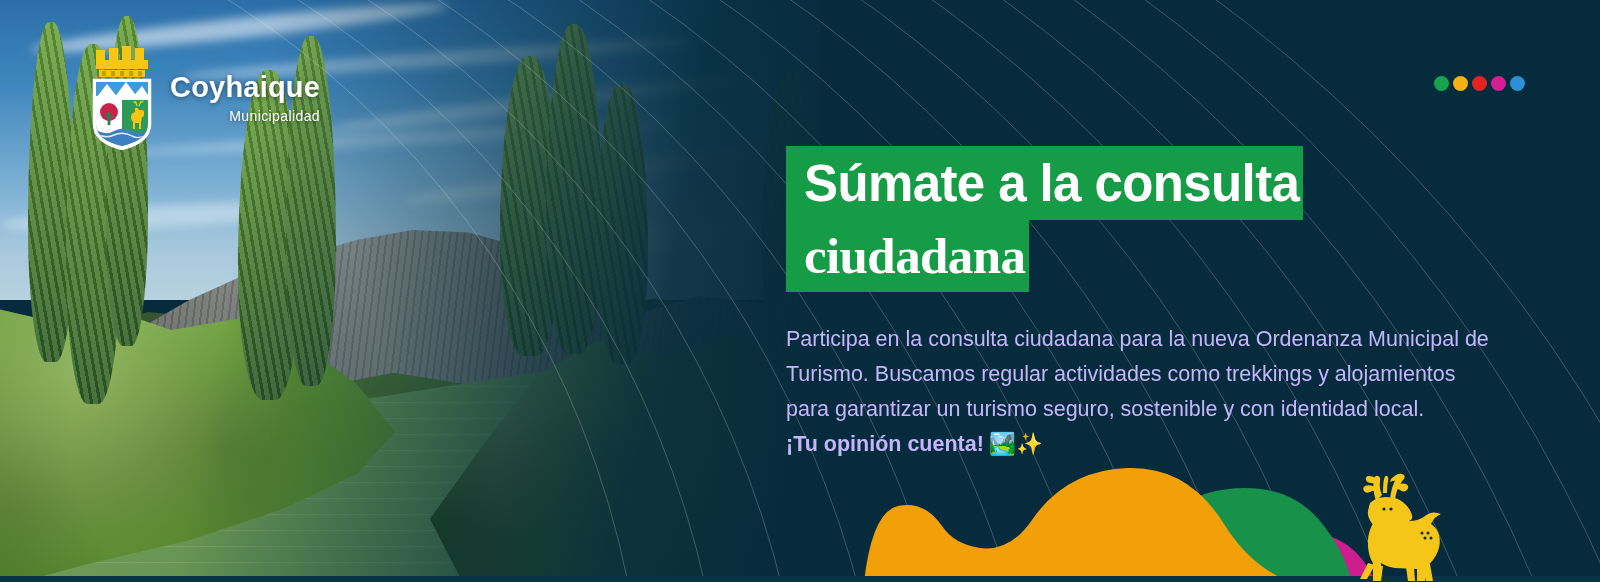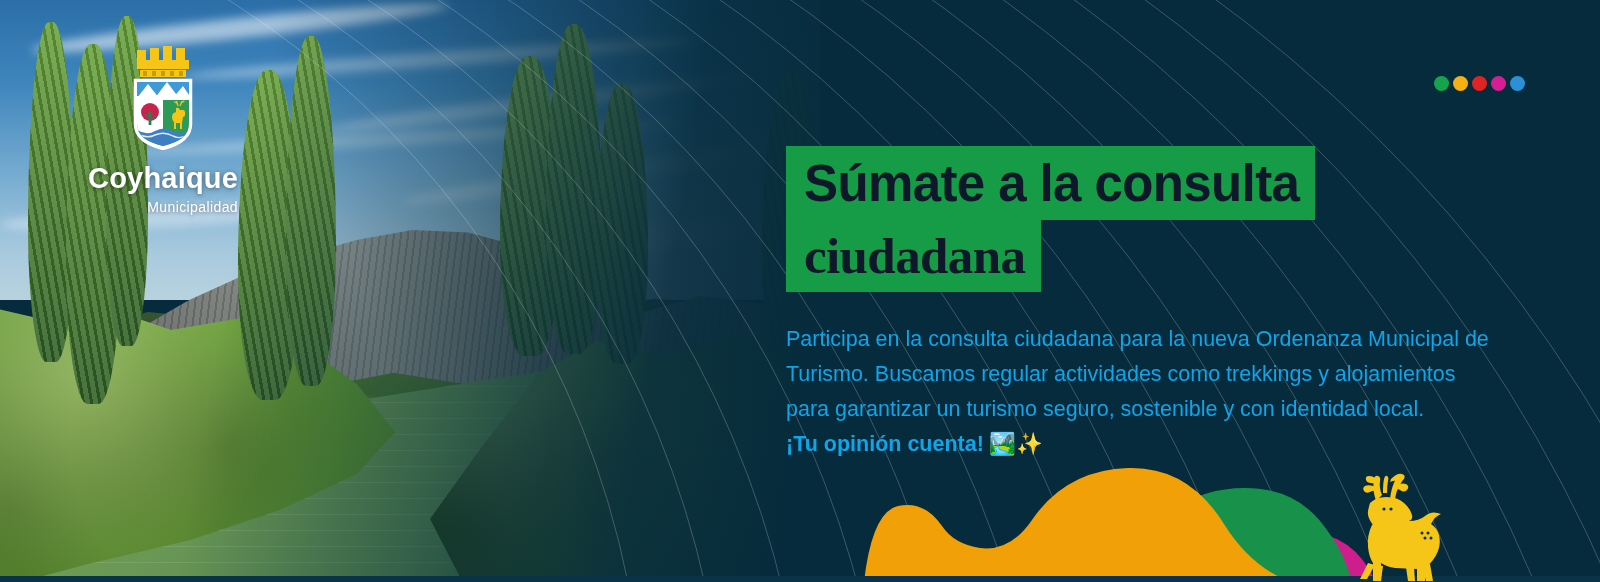--- a/index.html
+++ b/index.html
@@ -88,41 +88,41 @@
     background:repeating-linear-gradient(80deg,rgba(0,0,0,.16) 0 3px,rgba(255,255,255,.12) 3px 8px);}
 
   
   .photo-fade{position:absolute;left:0;top:0;width:820px;height:582px;
     background:linear-gradient(100deg,rgba(6,43,60,0) 30%,rgba(6,43,60,.45) 55%,rgba(6,43,60,.92) 78%,#062b3c 96%);}
 
   
   .arcs{position:absolute;left:0;top:0;width:1600px;height:582px;pointer-events:none;}
 
   
-  .logo{position:absolute;left:88px;top:46px;display:flex;align-items:center;gap:14px;flex-direction:column;}
+  .logo{position:absolute;left:88px;top:46px;display:flex;align-items:center;gap:14px;}
   .crest{width:68px;height:104px;}
   .logo-text{display:flex;flex-direction:column;line-height:1;}
   .logo-name{color:#fff;font-size:29px;font-weight:bold;letter-spacing:.2px;
     text-shadow:0 1px 5px rgba(0,0,0,.45);}
   .logo-sub{color:#fff;font-size:14px;margin-top:7px;align-self:flex-end;
     letter-spacing:.4px;text-shadow:0 1px 4px rgba(0,0,0,.45);}
 
   
   .dots{position:absolute;left:1434px;top:76px;display:flex;gap:4px;}
   .dot{width:15px;height:15px;border-radius:50%;}
 
   
   .content{position:absolute;left:786px;top:146px;width:760px;}
   .headline{margin:0;display:flex;flex-direction:column;align-items:flex-start;}
-  .hl-line{display:inline-block;background:#169B46;color:#0f172a;
+  .hl-line{display:inline-block;background:#169B46;color:#ffffff;
     font-size:51px;font-weight:bold;letter-spacing:-.6px;line-height:1.02;
-    padding:12px 16px 10px 18px;}
+    padding:12px 4px 10px 18px;}
   .hl-line.second{margin-top:-2px;font-family:Liberation Serif, serif;}
 
-  .body-copy{margin:30px 0 0 0;color:#0ea5e9;font-size:21.5px;line-height:1.62;
+  .body-copy{margin:30px 0 0 0;color:#c4b5fd;font-size:21.5px;line-height:1.62;
     max-width:712px;font-weight:400;}
   .body-copy p{margin:0;}
   .bold-line{font-weight:bold;margin-top:4px;}
   .emoji{font-family:"DejaVu Sans",sans-serif;}
 
   
   .hills{position:absolute;left:0;bottom:0;width:1600px;height:120px;}
   .deer{position:absolute;left:1346px;bottom:0px;width:110px;height:115px;}
 </style>
 </head>

